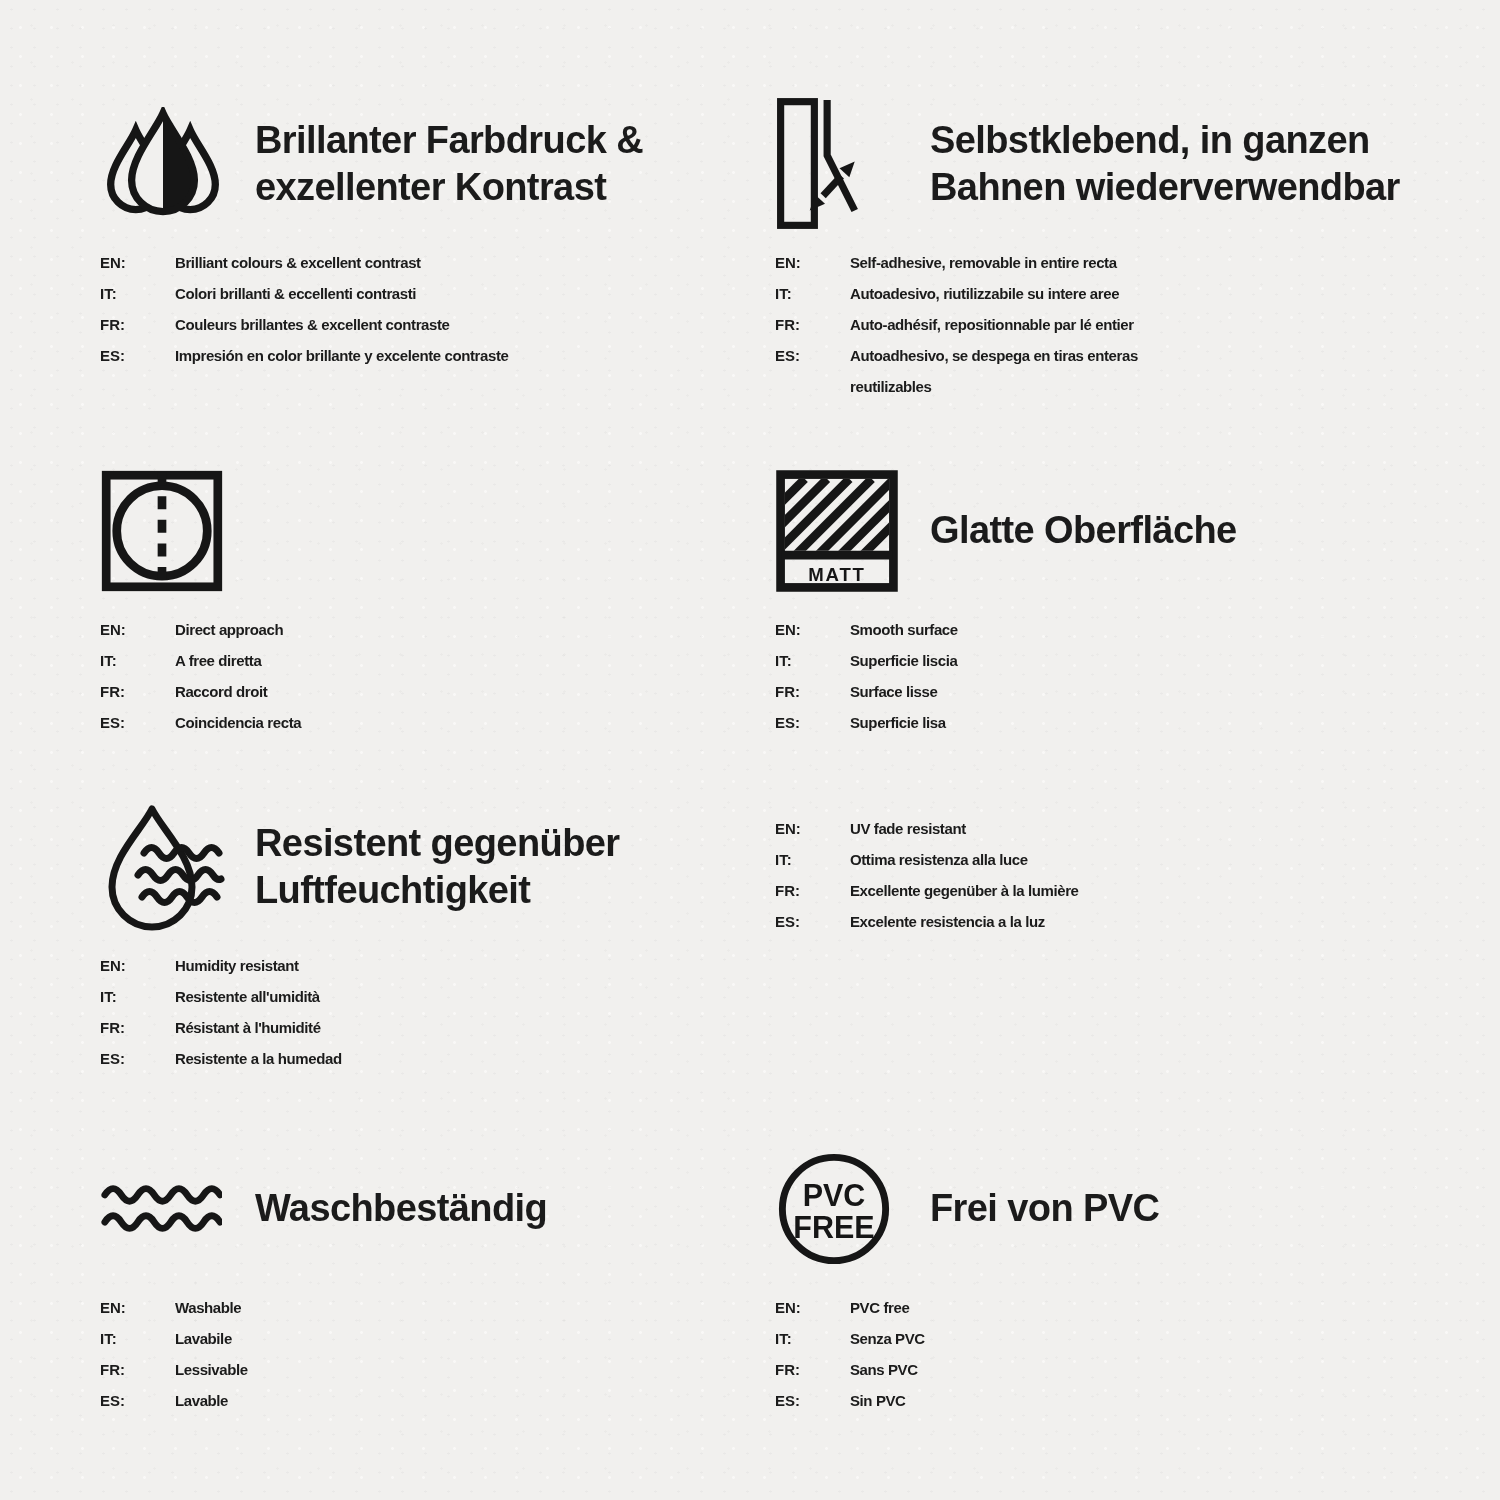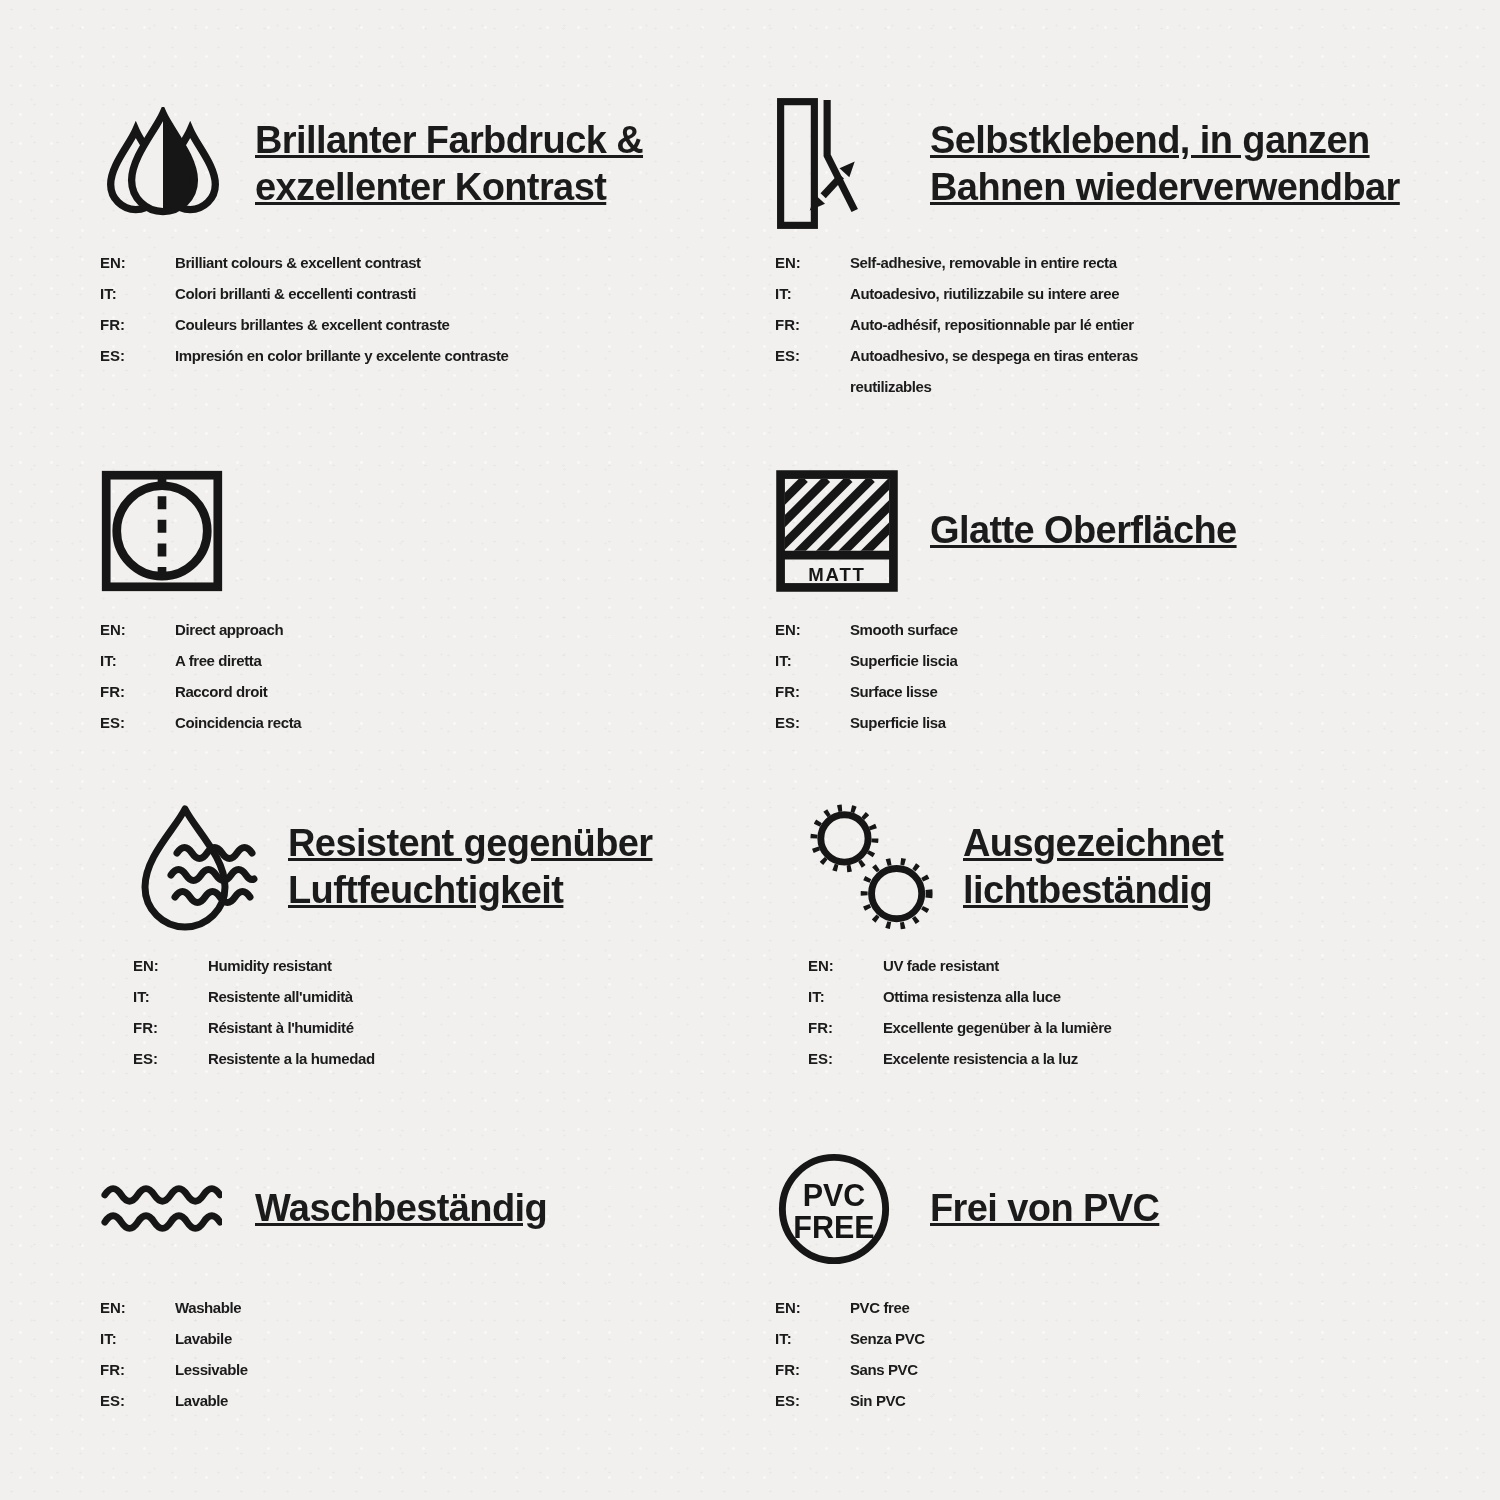--- a/index.html
+++ b/index.html
@@ -13,27 +13,27 @@
       radial-gradient(rgba(0,0,0,.022) 1px, transparent 1.5px),
       radial-gradient(rgba(255,255,255,.55) 1.2px, transparent 1.7px);
     background-size:23px 19px, 41px 37px, 31px 29px;
     background-position:0 0, 11px 7px, 5px 13px;
   }
   .block{position:absolute;}
   .col-l{left:100px;width:660px;}
   .col-r{left:775px;width:710px;}
   .row-1{top:95px;}
   .row-2{top:462px;}
-  .row-3{top:798px;margin-left:33px;}
+  .row-3{top:798px;}
   .row-4{top:1140px;}
   .head{display:flex;align-items:center;min-height:137px;}
   .icon-box{width:130px;margin-right:25px;flex:none;display:flex;align-items:flex-start;justify-content:flex-start;}
   .title{
     margin:0;font-size:38px;line-height:47px;font-weight:bold;
-    letter-spacing:-0.6px;white-space:pre-line;text-decoration:underline;
+    letter-spacing:-0.6px;white-space:pre-line;
   }
   .trs{margin-top:15px;}
   .tr{display:flex;font-size:15px;line-height:31px;font-weight:bold;}
   .lang{width:75px;flex:none;}
   .txt{letter-spacing:-0.4px;white-space:pre-line;}
   svg{display:block;}
   svg .stroke{fill:none;stroke:#161616;stroke-width:7;}
   svg .round{stroke-linecap:round;stroke-linejoin:round;}
   svg text{font-family:"Liberation Sans", sans-serif;font-weight:bold;fill:#161616;}
 </style>
@@ -216,36 +216,20 @@
         <span class="txt">Résistant à l'humidité</span>
       </div>
     <div class="tr">
         <span class="lang">ES:</span>
         <span class="txt">Resistente a la humedad</span>
       </div>
   </div>
 </section>
 
 <section class="block col-r row-3">
-  <div class="head">
-    <div class="icon-box">
-      <svg width="132" height="132" viewBox="0 0 132 132">
-        <g>
-          <circle class="stroke" cx="37" cy="37" r="24"></circle>
-          <circle class="stroke" cx="37" cy="37" r="31" stroke-width="8" stroke-dasharray="4.3 9.6"></circle>
-        </g>
-        <g>
-          <circle class="stroke" cx="90" cy="93" r="25.5"></circle>
-          <circle class="stroke" cx="90" cy="93" r="33" stroke-width="8" stroke-dasharray="4.4 10.1"></circle>
-        </g>
-      </svg>
-    </div>
-    <h2 class="title">Ausgezeichnet
-lichtbeständig</h2>
-  </div>
   <div class="trs">
     <div class="tr">
         <span class="lang">EN:</span>
         <span class="txt">UV fade resistant</span>
       </div>
     <div class="tr">
         <span class="lang">IT:</span>
         <span class="txt">Ottima resistenza alla luce</span>
       </div>
     <div class="tr">

